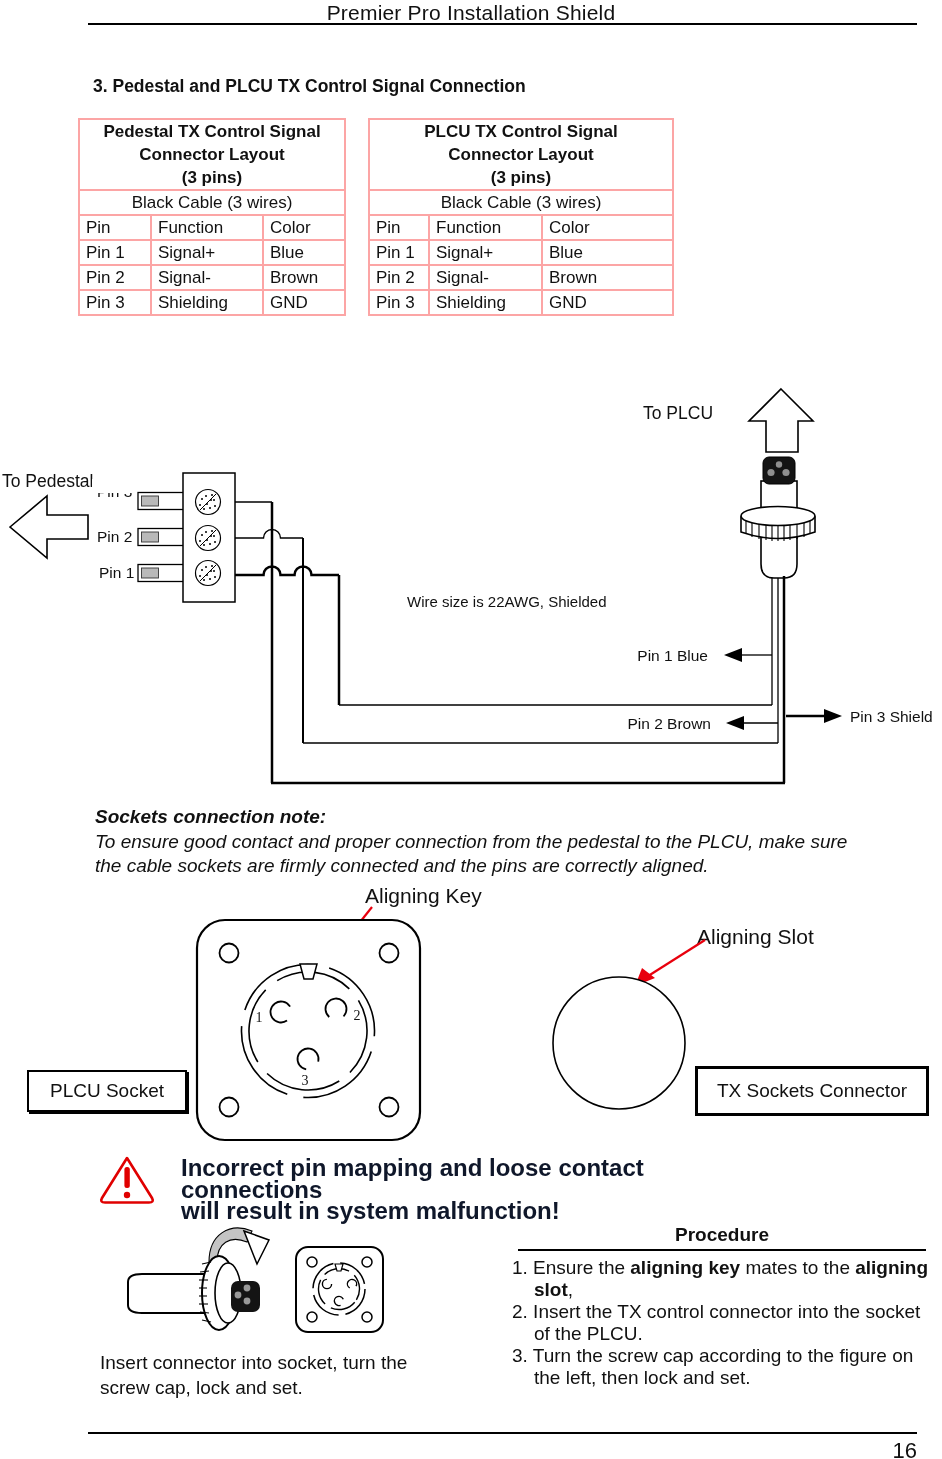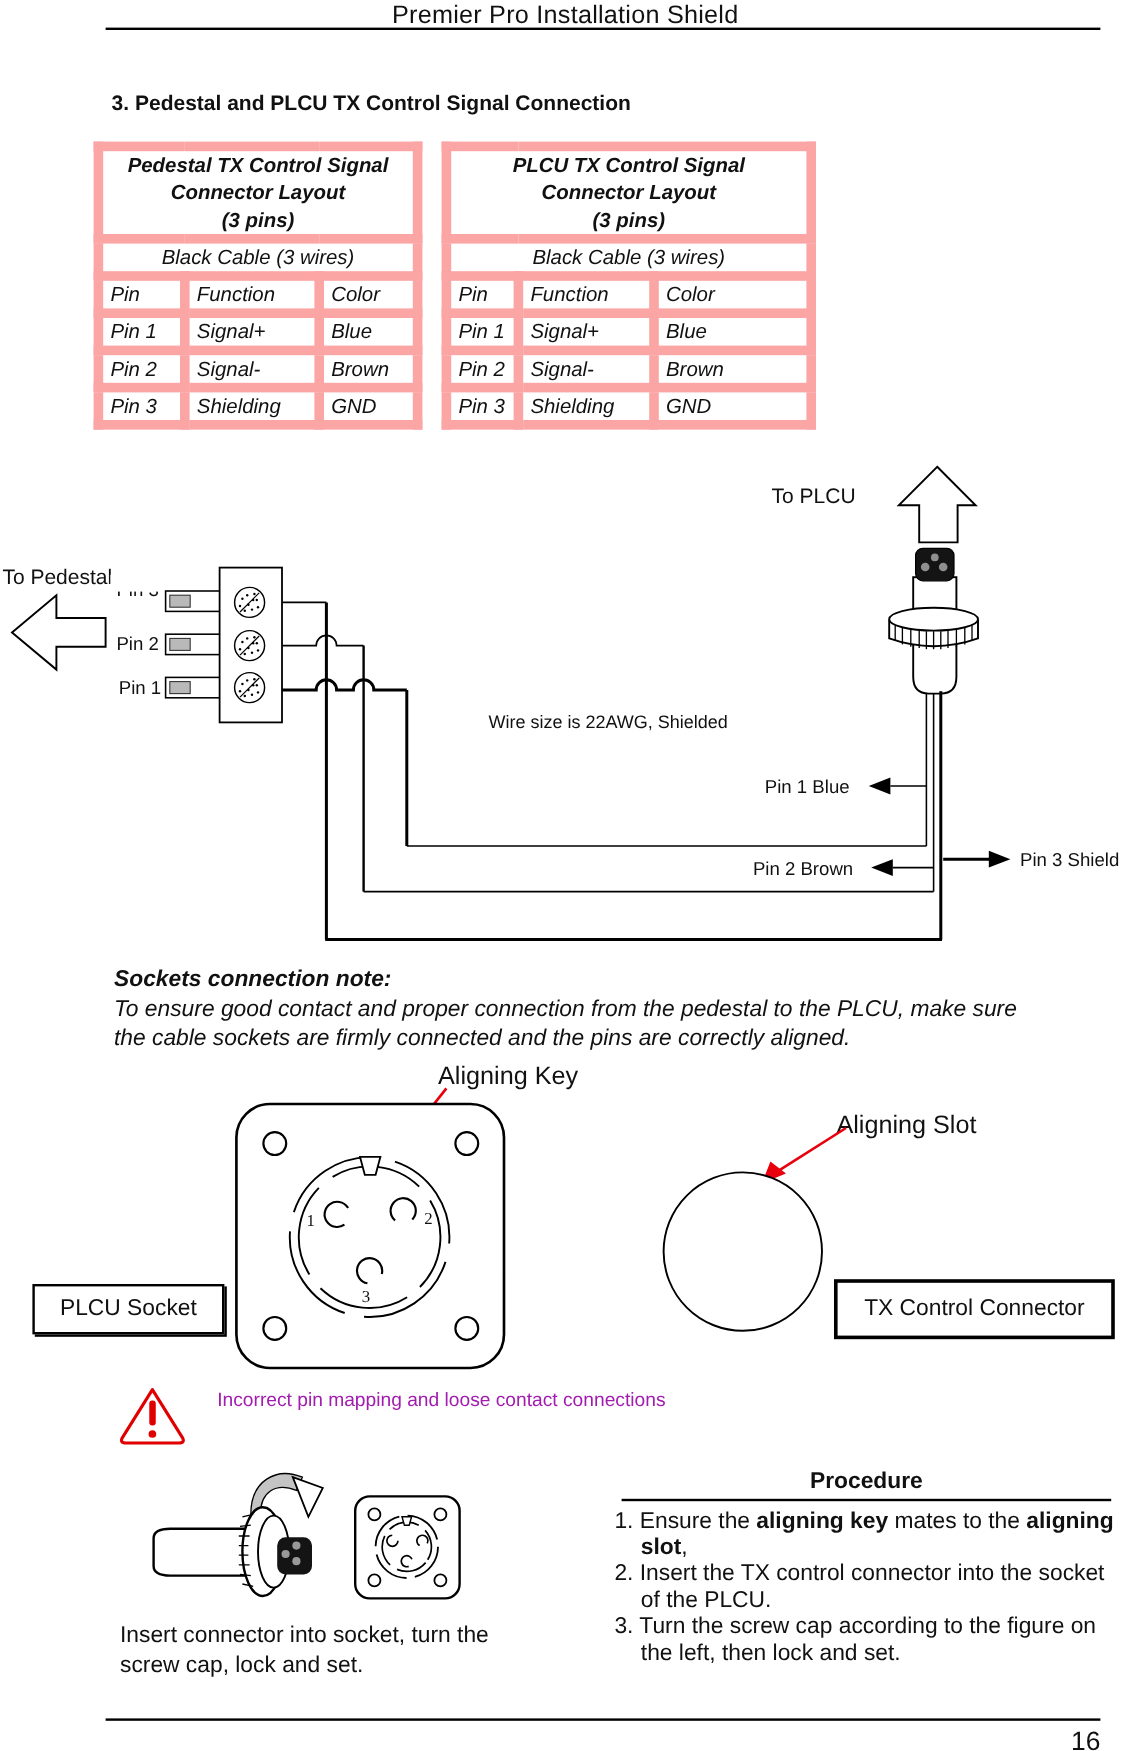--- a/index.html
+++ b/index.html
@@ -3,29 +3,29 @@
 <meta charset="utf-8">
 <style>
   html,body{margin:0;padding:0;background:#fff;}
   .page{position:relative;width:942px;height:1459px;background:#fff;overflow:hidden;
         font-family:"Liberation Sans", sans-serif;color:#111;}
   .abs{position:absolute;}
   .hdr-title{top:1px;left:0;width:942px;text-align:center;font-size:21px;letter-spacing:.2px;}
   .hdr-rule{top:23px;left:88px;width:829px;border-top:2px solid #000;height:0;}
   .section-title{top:76px;left:93px;font-size:17.5px;font-weight:bold;}
   table.sig{border-collapse:collapse;font-size:17px;color:#111;table-layout:fixed;}
-  table.sig td{border:8px solid #fca5a5;padding:0 6px;height:23px;overflow:hidden;white-space:nowrap;font-style:italic;}
+  table.sig td{border:2px solid #fca5a5;padding:0 6px;height:23px;overflow:hidden;white-space:nowrap;}
   td.t-title{text-align:center;font-weight:bold;line-height:23px;padding:2px 4px;}
   td.t-sub{text-align:center;}
   .note-head{font-size:19px;font-weight:bold;font-style:italic;}
   .note-body{font-size:19px;font-style:italic;line-height:24px;margin-top:2px;}
   .big-label{font-size:21px;}
   .label-box{border:2px solid #000;display:flex;align-items:center;justify-content:center;
              font-size:19px;background:#fff;}
-  .warn-text{font-size:16px;font-weight:normal;color:#a21caf;line-height:21.5px;}
+  .warn-text{font-size:24px;font-weight:bold;color:#0f172a;line-height:21.5px;}
   .caption{font-size:19px;line-height:25px;}
   .proc-head{font-size:19px;font-weight:bold;text-align:center;border-bottom:2px solid #000;padding-bottom:3px;}
   .proc-steps{font-size:19px;line-height:22px;}
   .proc-steps .step{padding-left:22px;text-indent:-22px;}
   .footer-rule{top:1432px;left:88px;width:829px;border-top:2px solid #000;height:0;}
   .footer-num{top:1438px;left:88px;width:829px;text-align:right;font-size:22px;}
   svg text{fill:#111;font-family:"Liberation Sans", sans-serif;}
   .dtext{font-size:15.5px;}
   .atext{font-size:17.5px;}
   .wnote{font-size:15px;}
@@ -256,30 +256,31 @@
     <text class="big-label" x="697" y="944" style="font-size:21px">Aligning Slot</text>
     <line x1="705" y1="940" x2="645" y2="978" stroke="#e8000d" stroke-width="2.2"></line>
     <polygon points="635,986 642,968 655,978" fill="#e8000d"></polygon>
     <circle cx="619" cy="1043" r="66" fill="#fff" stroke="#000" stroke-width="1.6"></circle>
   </svg>
 
   <div class="abs label-box" style="left:27px;top:1070px;width:156px;height:38px;box-shadow:2px 2px 0 0 #000;">
     <span>PLCU Socket</span>
   </div>
   <div class="abs label-box" style="left:695px;top:1066px;width:228px;height:44px;border-width:3px;">
-    <span>TX Control Connector</span>
+    <span>TX Sockets Connector</span>
   </div>
 
   <svg class="abs" style="left:98px;top:1154px;" width="58" height="52" viewBox="0 0 58 52">
     <path d="M29,4 L54,44 Q56.5,48.5 51,48.5 L7,48.5 Q1.5,48.5 4,44 Z" fill="#fff" stroke="#e00000" stroke-width="2.6" stroke-linejoin="round"></path>
     <rect x="26.4" y="13" width="5.4" height="21" rx="2.5" fill="#e00000"></rect>
     <circle cx="29" cy="41" r="3.2" fill="#e00000"></circle>
   </svg>
   <div class="abs" style="left:181px;top:1157px;width:560px;">
     <div class="warn-text">Incorrect pin mapping and loose contact connections</div>
+    <div class="warn-text">will result in system malfunction!</div>
   </div>
 
   <svg class="abs" style="left:112px;top:1214px;" width="285" height="135" viewBox="112 1214 285 135">
 
     <path d="M209,1262 C209,1234 230,1222 252,1231 L247,1242 C230,1235 217,1243 217,1262 Z" fill="#c4c4c4" stroke="#000" stroke-width="1.1"></path>
     <polygon points="244,1231 269,1240 257,1264" fill="#fff" stroke="#000" stroke-width="1.5"></polygon>
 
     <path d="M206,1274 L142,1274 Q128,1274 128,1282 L128,1305 Q128,1313 142,1313 L206,1313 Z" fill="#fff" stroke="#000" stroke-width="2"></path>
     <ellipse cx="219" cy="1293" rx="17" ry="37" fill="#fff" stroke="#000" stroke-width="2"></ellipse>
     <g stroke="#000" stroke-width="1.1">

